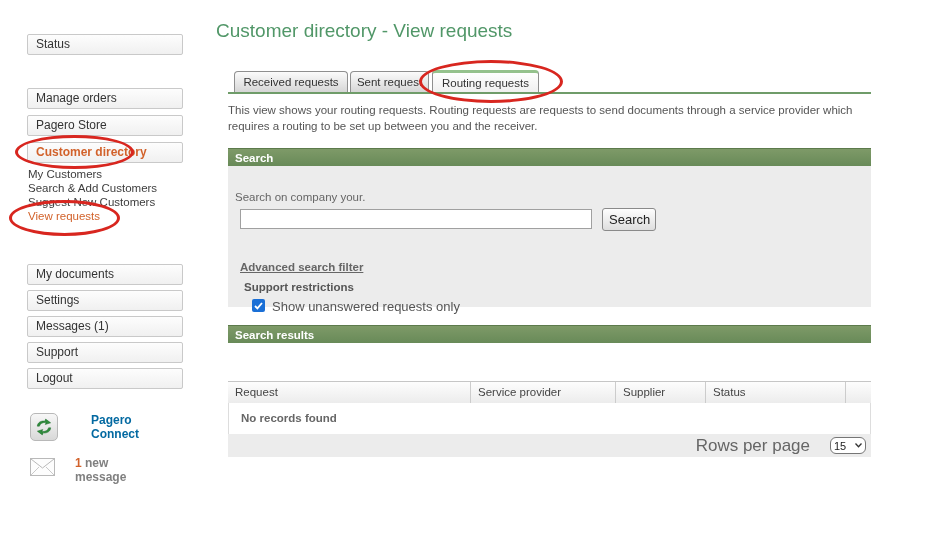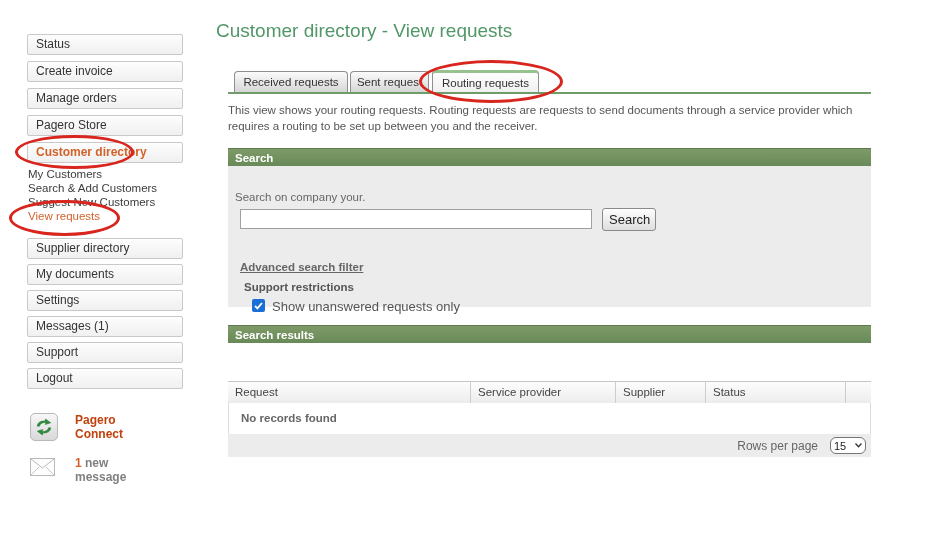--- a/index.html
+++ b/index.html
@@ -9,21 +9,21 @@
   
   .side-btn{position:absolute;left:27px;width:146px;height:19px;
     background:linear-gradient(#fdfdfd,#f0f0f0);border:1px solid #c9c9c9;border-radius:2px;
     font-size:12px;color:#333;line-height:19px;padding-left:8px;cursor:pointer;}
   .side-btn.active{color:#d2622b;font-weight:bold;}
   .sub-item{position:absolute;left:28px;font-size:11.5px;color:#3d3d3d;cursor:pointer;white-space:nowrap;}
   .sub-item.active{color:#d2622b;}
 
   .logo-box{position:absolute;left:30px;top:413px;width:26px;height:26px;border:1px solid #b8b8b8;
     border-radius:5px;background:linear-gradient(#f7f7f7,#d8d8d8);display:flex;align-items:center;justify-content:center;}
-  .logo-text{position:absolute;left:75px;top:413px;font-size:12px;font-weight:bold;color:#c2410c;line-height:14px;}
+  .logo-text{position:absolute;left:91px;top:413px;font-size:12px;font-weight:bold;color:#0369a1;line-height:14px;}
   .msg-text{position:absolute;left:75px;top:456px;font-size:12px;font-weight:bold;color:#808080;line-height:14px;}
   .msg-count{color:#d2622b;}
   .envelope{position:absolute;left:30px;top:458px;}
 
   
   .red-ellipse{position:absolute;border:3px solid #d8261f;border-radius:50%;pointer-events:none;}
 
   
   .page-title{position:absolute;left:216px;top:20px;font-size:19px;color:#519768;}
 
@@ -56,42 +56,40 @@
   .tbl-header{position:absolute;left:0;top:38px;width:643px;height:21px;
     background:linear-gradient(#fdfdfd,#ececec);border-top:1px solid #c6c6c6;border-bottom:1px solid #c6c6c6;}
   .tbl-col{position:absolute;top:0;height:21px;line-height:21px;font-size:11.5px;color:#444;
     padding-left:7px;box-sizing:border-box;border-left:1px solid #ccc;overflow:hidden;}
   .tbl-col.first{border-left:none;}
   .tbl-empty-row{position:absolute;left:0;top:60px;width:641px;height:31px;background:#fff;
     border-left:1px solid #ddd;border-right:1px solid #ddd;}
   .tbl-empty-row span{position:absolute;left:12px;top:9px;font-size:11.5px;color:#666;font-weight:bold;}
   .tbl-footer{position:absolute;left:0;top:91px;width:643px;height:23px;background:#ececec;
     display:flex;align-items:center;justify-content:flex-end;box-sizing:border-box;padding-right:5px;}
-  .rpp-label{font-size:12px;color:#666;margin-right:12px;}
+  .rpp-label{font-size:17px;color:#666;margin-right:20px;}
   .rpp-select{width:36px;height:17px;border:1px solid #767676;border-radius:6px;background:#fff;
     display:flex;align-items:center;justify-content:space-between;padding:0 3px;box-sizing:border-box;
     font-size:11px;color:#222;cursor:pointer;}
 </style>
 </head>
 <body>
 
 <div id="page">
 
   <div class="side-btn" style="top:34px">Status</div>
-  <div class="side-btn" style="top:61px">Create invoice</div>
   <div class="side-btn" style="top:88px">Manage orders</div>
   <div class="side-btn" style="top:115px">Pagero Store</div>
   <div class="side-btn active" style="top:142px">Customer directory</div>
 
   <div class="sub-item" style="top:168px">My Customers</div>
   <div class="sub-item" style="top:182px">Search &amp; Add Customers</div>
   <div class="sub-item" style="top:196px">Suggest New Customers</div>
   <div class="sub-item active" style="top:210px">View requests</div>
 
-  <div class="side-btn" style="top:238px">Supplier directory</div>
   <div class="side-btn" style="top:264px">My documents</div>
   <div class="side-btn" style="top:290px">Settings</div>
   <div class="side-btn" style="top:316px">Messages (1)</div>
   <div class="side-btn" style="top:342px">Support</div>
   <div class="side-btn" style="top:368px">Logout</div>
 
   <div class="logo-box">
     <span style="display:flex">
       <svg width="20" height="20" viewBox="0 0 24 24">
         <path d="M4 11c0-4 4.5-7 9-6l1-2.5L20 7l-6.5 2 1-2.3C11 6 7 8 6.5 11z" fill="#2f8c3c" stroke="#1e6b2a" stroke-width="0.6"></path>

